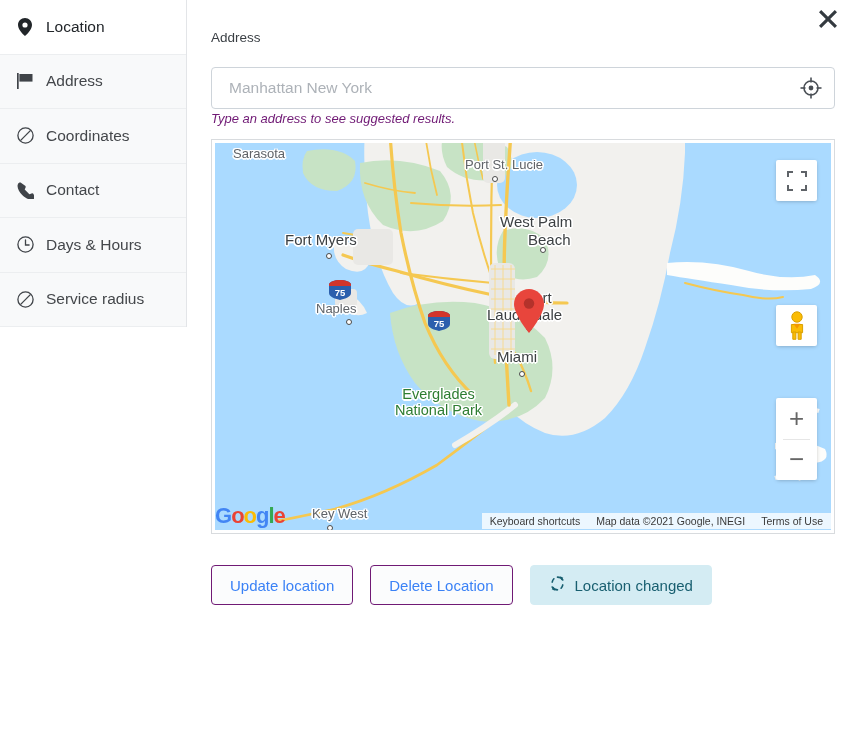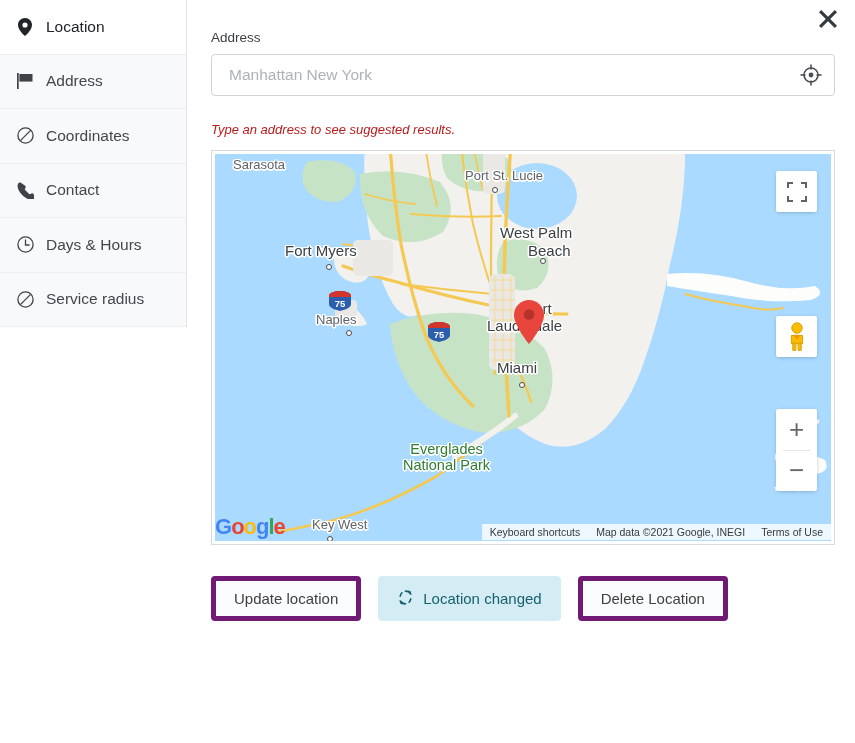--- a/index.html
+++ b/index.html
@@ -33,35 +33,35 @@
     border-bottom: 1px solid #eceef0;
     background: #f8f9fa; cursor: pointer;
   }
   .side-item.active { background: #ffffff; color: #212529; font-weight: 400; }
   .side-item .ic { width: 18px; height: 18px; display:flex; align-items:center; justify-content:center; flex:0 0 18px; color:#3f4348; }
   .side-item.active .ic { color:#212529; }
 
   
   .main { position: absolute; left: 211px; top: 0; width: 624px; }
   .field-label { font-size: 13.5px; color: #3a3f44; margin-top: 30px; }
-  .addr-wrap { position: relative; margin-top: 9px; }
+  .addr-wrap { position: relative; margin-top: 22px; }
   .addr-input {
     width: 624px; height: 42px;
     border: 1px solid #ced4da; border-radius: 4px;
     padding: 0 46px 0 17px;
     font-size: 15.5px; color: #495057;
     font-family: "Liberation Sans", sans-serif;
     background: #fff; outline: none;
   }
   .addr-input::placeholder { color: #adb2b8; }
   .addr-icon {
     position: absolute; right: 13px; top: 50%; transform: translateY(-50%);
     width: 22px; height: 22px; color: #4a4f55; cursor: pointer;
   }
-  .hint { font-size: 13px; font-style: italic; color: #b91c1c; margin-top: 26px; }
+  .hint { font-size: 13px; font-style: italic; color: #701a75; margin-top: 2px; }
 
   
   .map-outer {
     margin-top: 13px; width: 624px; height: 395px;
     border: 1px solid #d8dbde; background: #fff; padding: 3px;
   }
   .map {
     position: relative; width: 100%; height: 100%;
     overflow: hidden; background: #aadaff;
   }
@@ -114,21 +114,21 @@
   .gbrand i { font-style: normal; }
 
   
   .drag-hint { font-size: 13px; font-style: italic; color: #5a5f65; margin-top: 13px; }
   .btn-row { display: flex; gap: 17px; margin-top: 31px; }
   .btn {
     border-radius: 4px; font-size: 15px; padding: 9px 18px;
     cursor: pointer; font-family: "Liberation Sans", sans-serif;
     display: flex; align-items: center; gap: 9px;
   }
-  .btn-outline { background: #fbfcfd; border: 5px solid #701a75; color: #404040; }
+  .btn-outline { background: #fbfcfd; border: 1px solid #701a75; color: #3b82f6; }
   .btn-info { background: #d4ecf3; border: 1px solid #d4ecf3; color: #185f70; }
 </style>
 </head>
 <body>
 
 <div id="root">
 
   <div class="close-btn">
     <svg width="24" height="24" viewBox="0 0 24 24" aria-hidden="true">
       <path d="M5.2 3.0 L12 9.8 L18.8 3.0 L21 5.2 L14.2 12 L21 18.8 L18.8 21 L12 14.2 L5.2 21 L3 18.8 L9.8 12 L3 5.2 Z" fill="#343a40"></path>
@@ -299,21 +299,21 @@
         <div class="label lbl-city-sm" style="left:97px;  top:363px;">Key West</div>
 
         <div class="city-dot" style="left:111px; top:110px;"></div>
         <div class="city-dot" style="left:131px; top:176px;"></div>
         <div class="city-dot" style="left:325px; top:104px;"></div>
         <div class="city-dot" style="left:277px; top:33px;"></div>
         <div class="city-dot" style="left:311px; top:182px;"></div>
         <div class="city-dot" style="left:304px; top:228px;"></div>
         <div class="city-dot" style="left:112px; top:382px;"></div>
 
-        <div class="label lbl-park" style="left:188px; top:243px;margin-top:44px;">
+        <div class="label lbl-park" style="left:180px; top:243px;">
           <div>Everglades</div>
           <div>National Park</div>
         </div>
 
 
         <div class="ctl ctl-full">
           <svg width="20" height="20" viewBox="0 0 20 20">
             <g fill="none" stroke="#5f6368" stroke-width="2">
               <path d="M1 6V1h5"></path>
                 <path d="M14 1h5v5"></path>
@@ -355,33 +355,33 @@
           <span>Terms of Use</span>
         </div>
 
       </div>
     </div>
 
 
     <div class="btn-row">
       <div class="btn btn-outline">
         <span>Update location</span>
+      </div>
+      <div class="btn btn-outline">
+        <span>Delete Location</span>
       </div>
       <div class="btn btn-info">
         <span>
           <svg width="17" height="17" viewBox="0 0 18 18">
             <path d="M9 2.3a6.7 6.7 0 0 1 5.6 3" fill="none" stroke="#185f70" stroke-width="1.7" stroke-linecap="round"></path>
             <path d="M9 15.7a6.7 6.7 0 0 1-5.6-3" fill="none" stroke="#185f70" stroke-width="1.7" stroke-linecap="round"></path>
             <path d="M3.4 7.5A6.7 6.7 0 0 1 5.2 4" fill="none" stroke="#185f70" stroke-width="1.7" stroke-linecap="round"></path>
             <path d="M14.6 10.5a6.7 6.7 0 0 1-1.8 3.5" fill="none" stroke="#185f70" stroke-width="1.7" stroke-linecap="round"></path>
             <path d="M11.8 1.4l3.3 1.6-2.1 2.6z" fill="#185f70"></path>
             <path d="M6.2 16.6l-3.3-1.6 2.1-2.6z" fill="#185f70"></path>
           </svg>
         </span>
         <span>Location changed</span>
       </div>
-      <div class="btn btn-outline">
-        <span>Delete Location</span>
-      </div>
     </div>
 
   </div>
 </div>
 
 </body></html>

